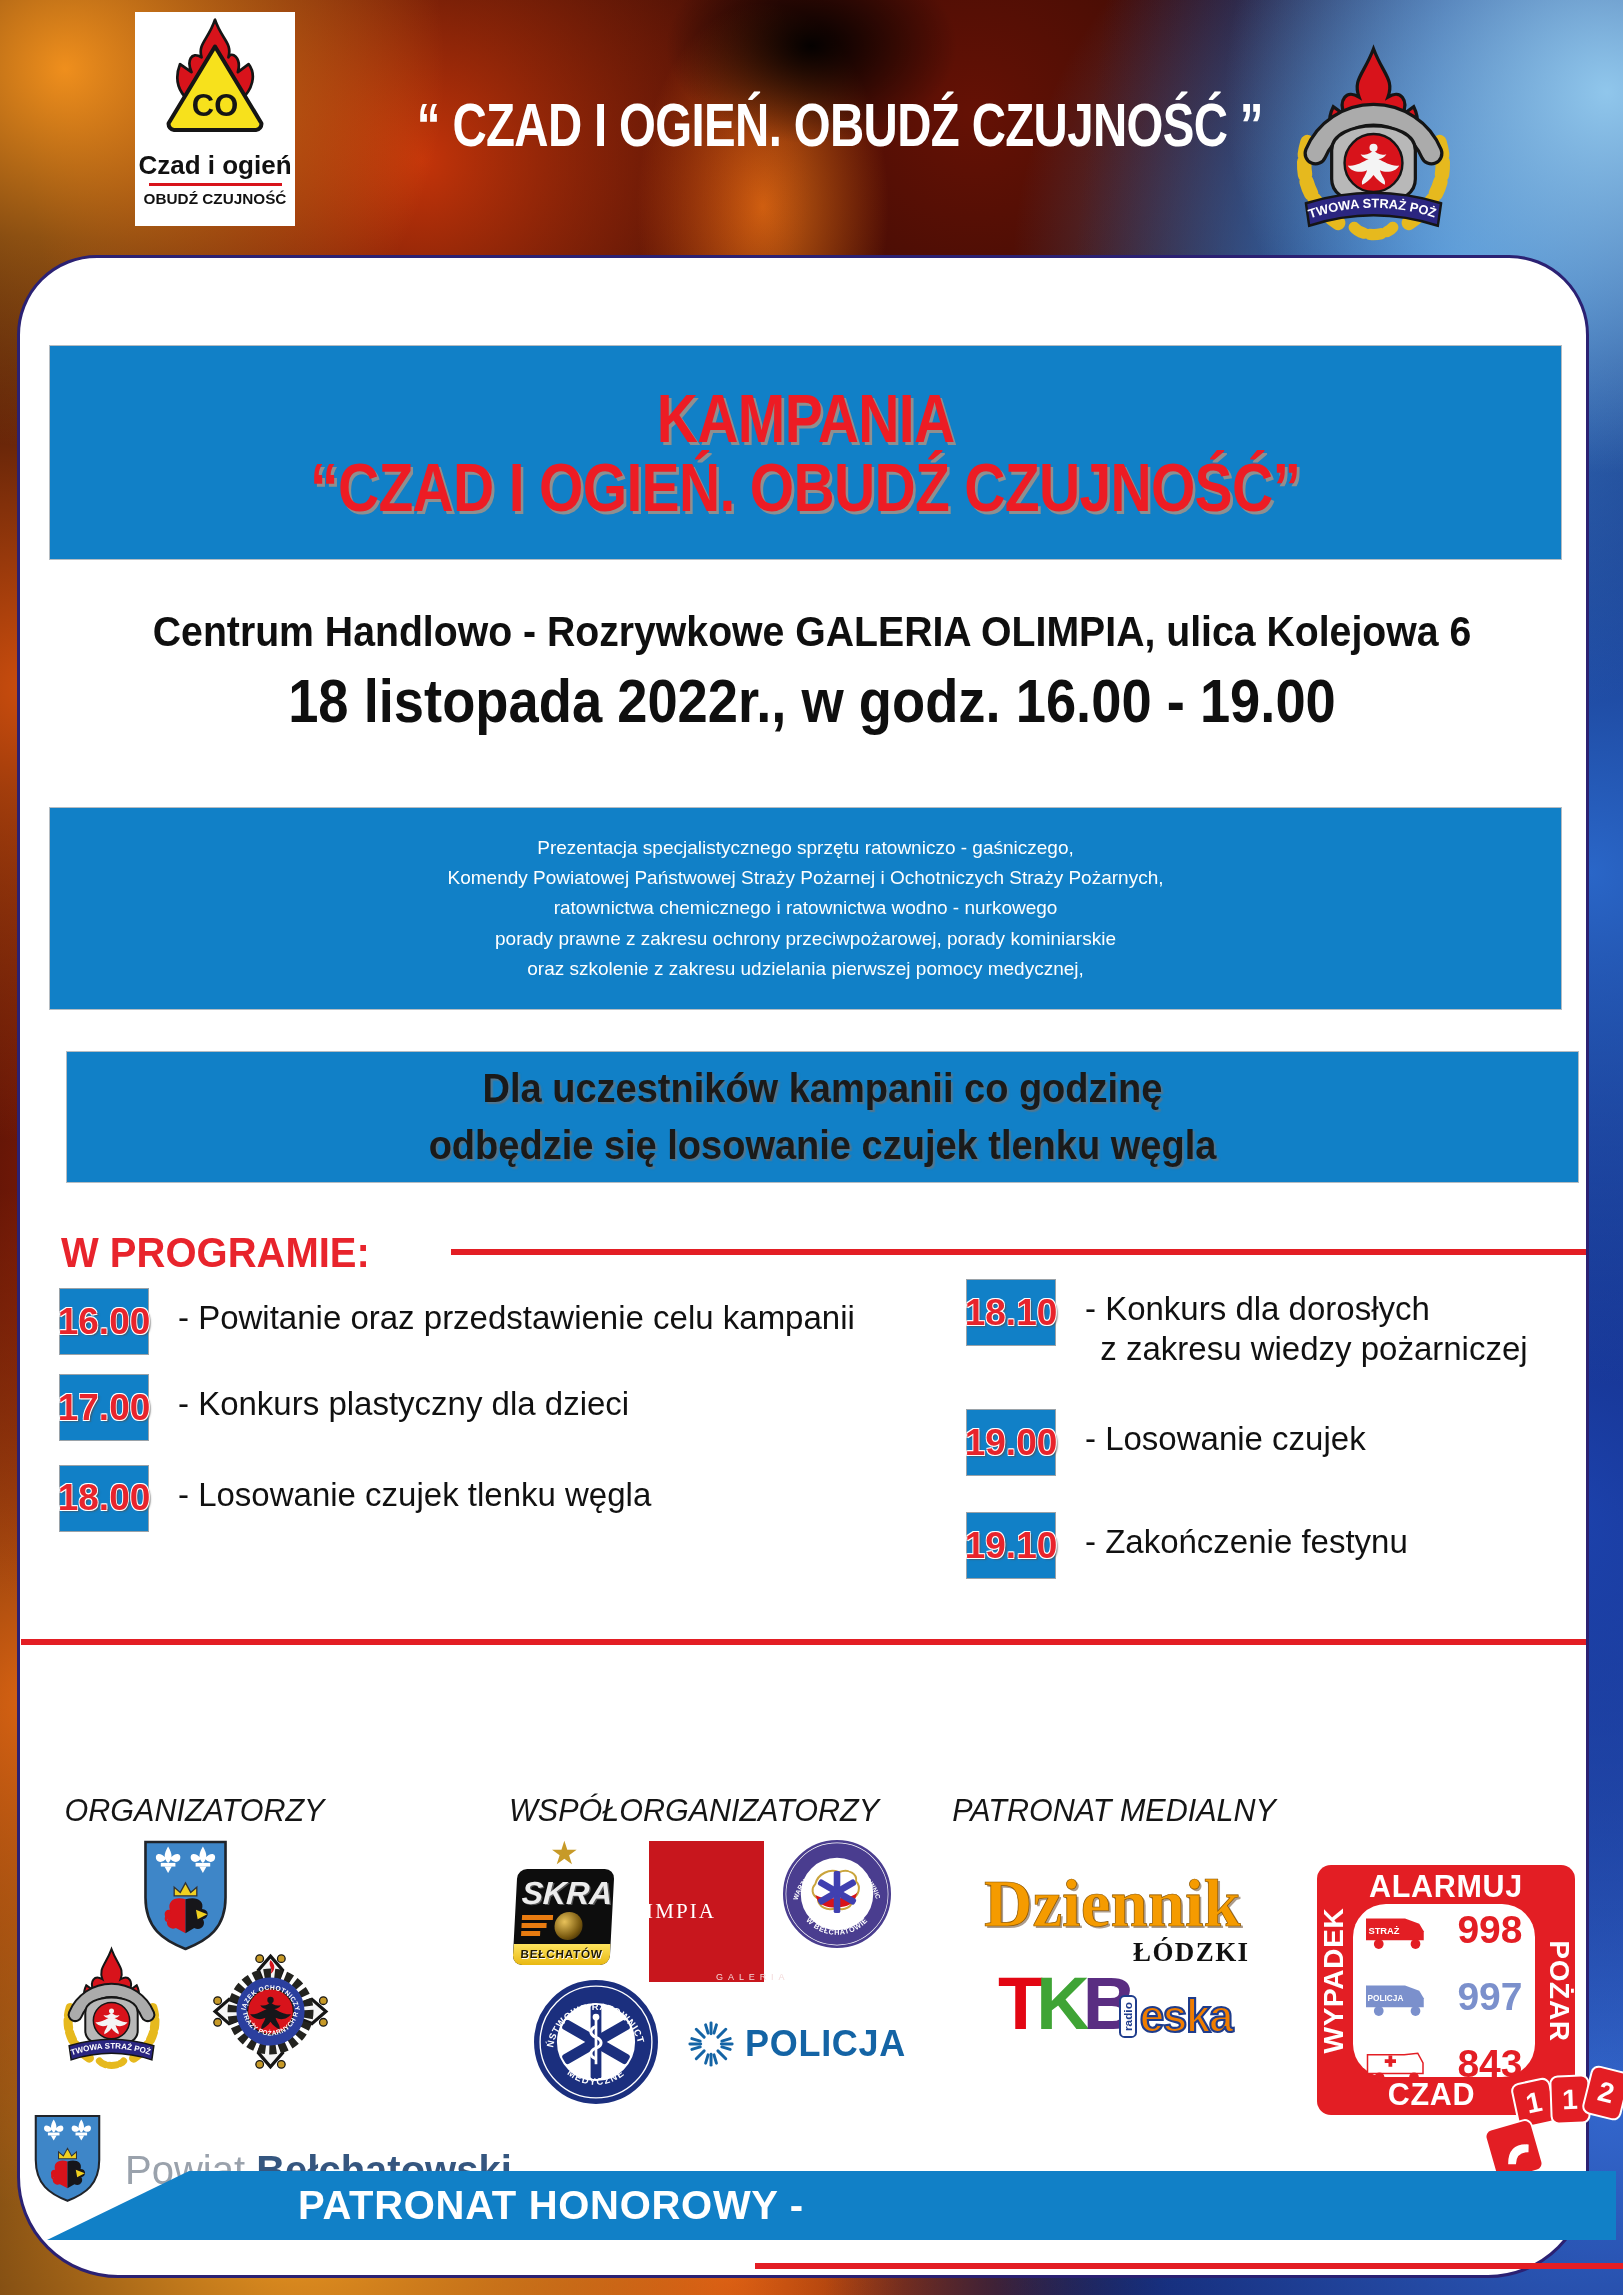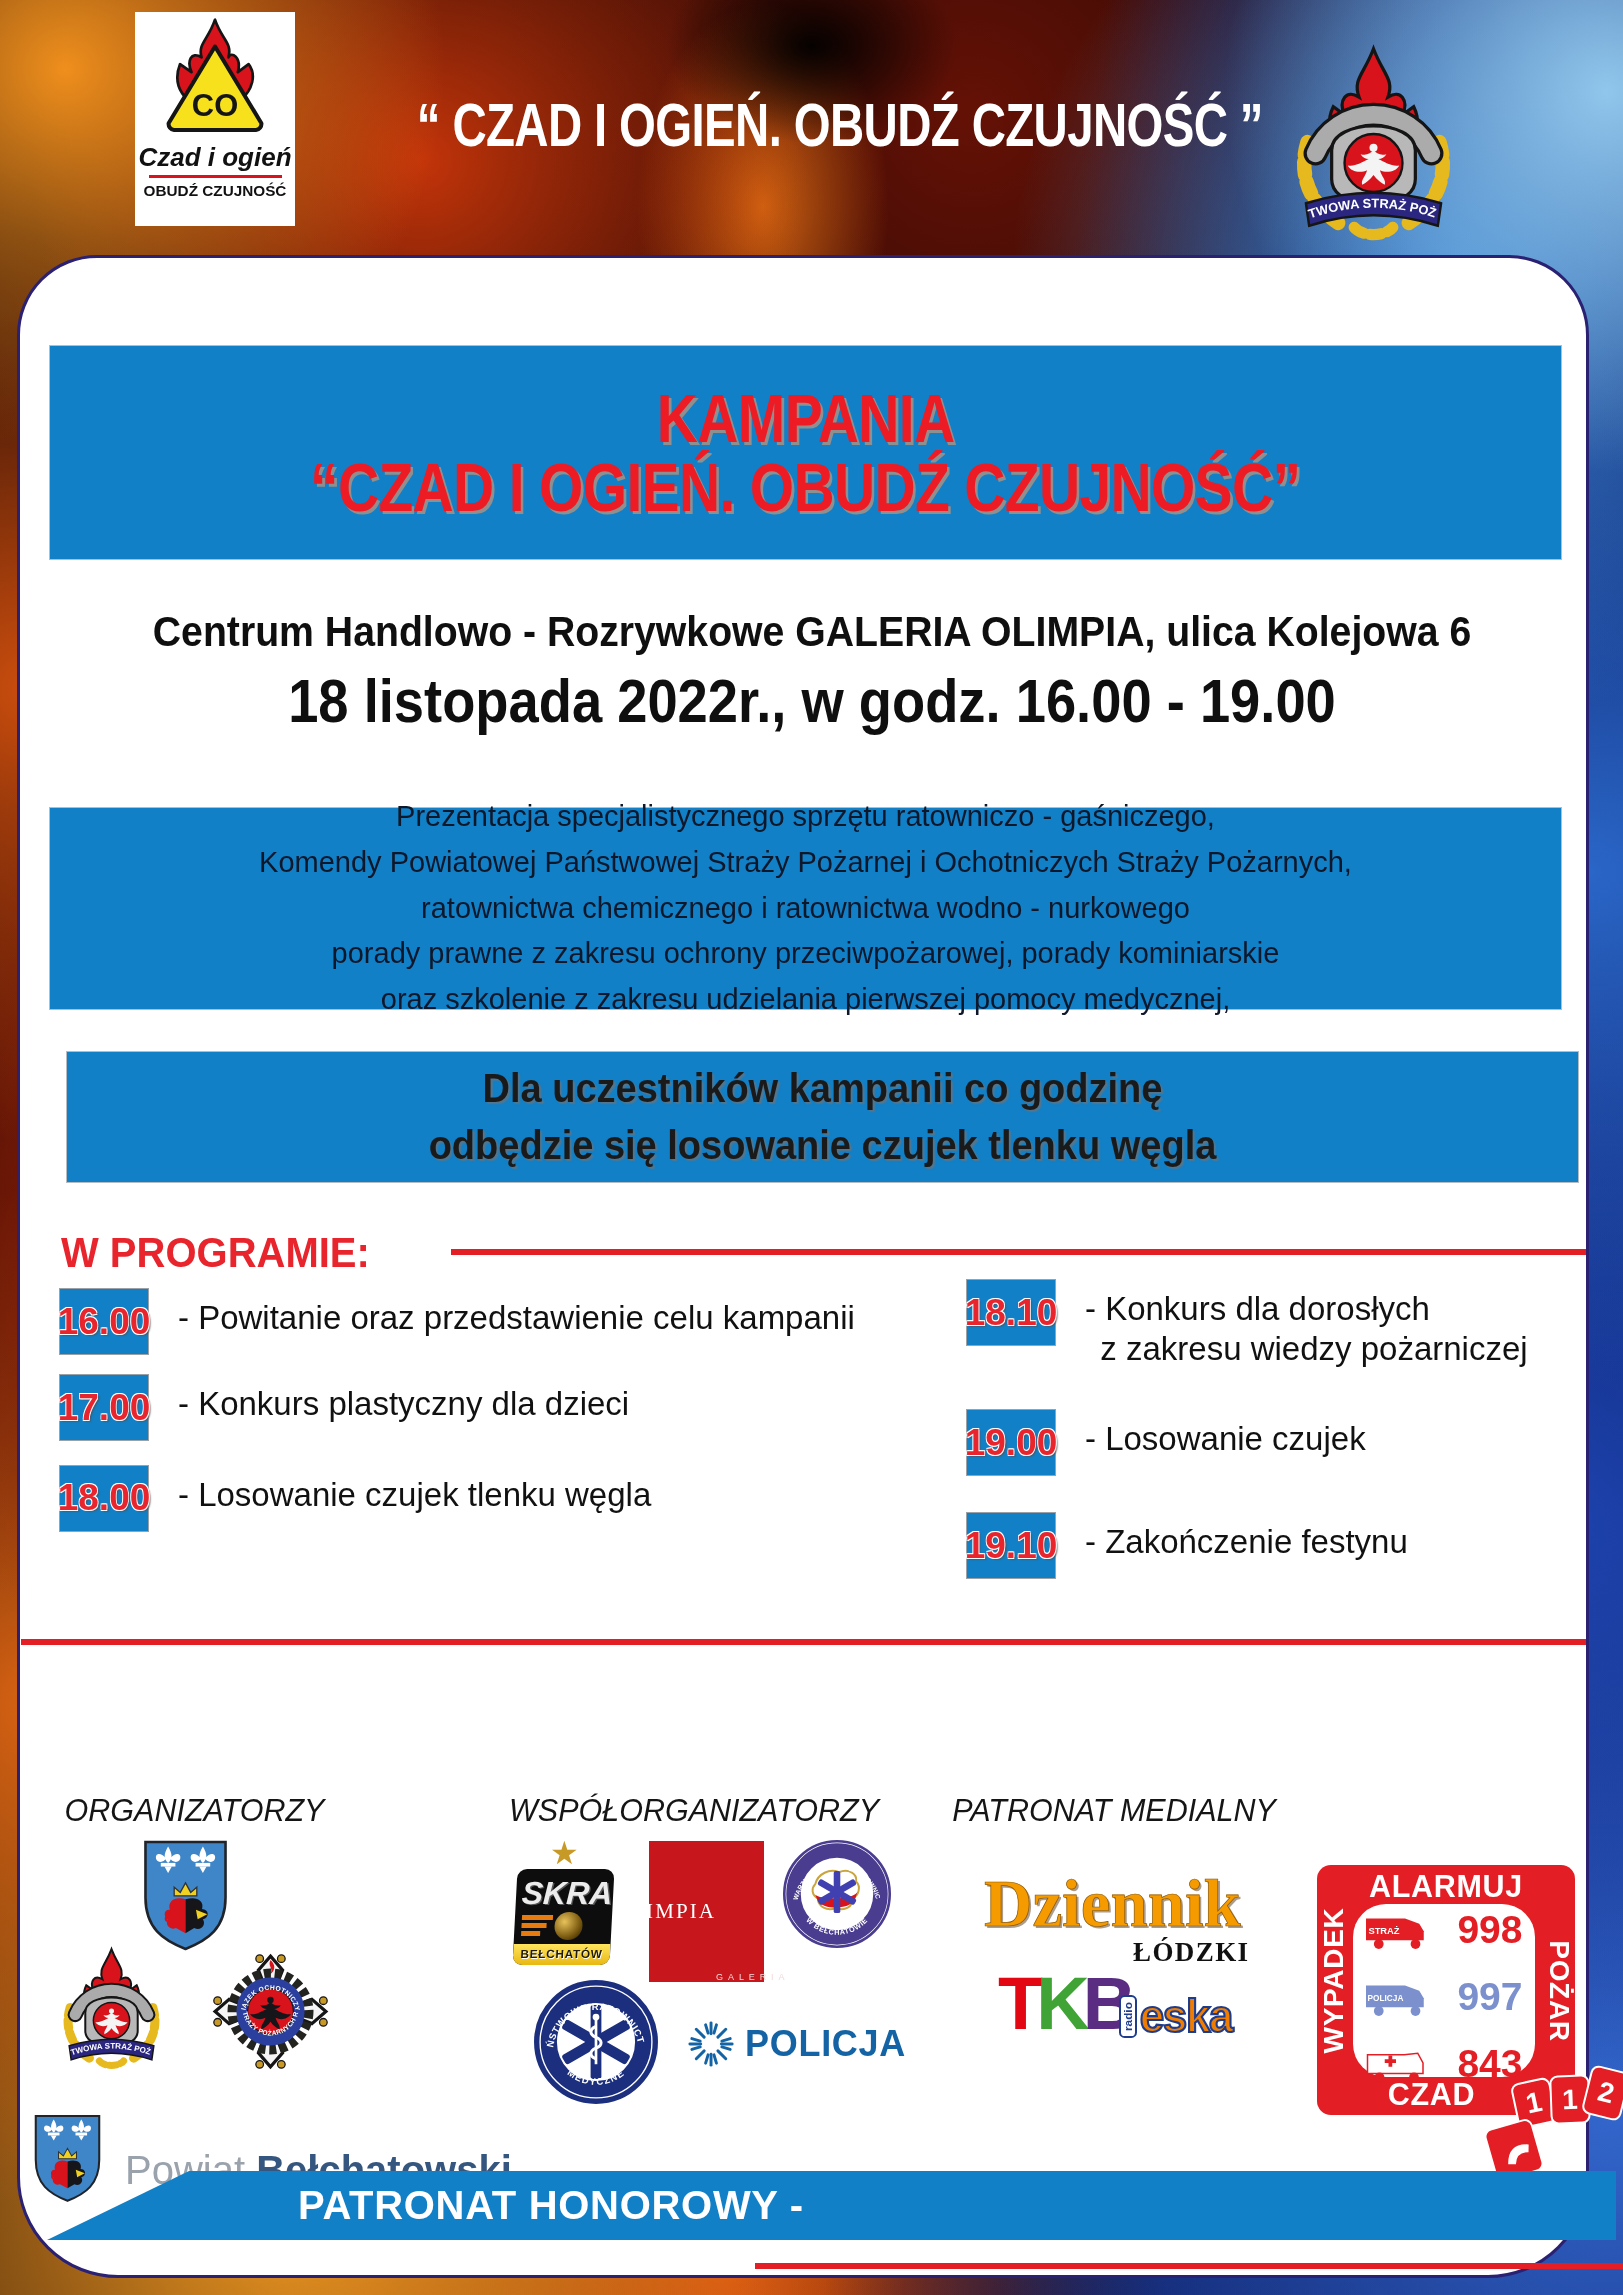--- a/index.html
+++ b/index.html
@@ -22,32 +22,32 @@
       radial-gradient(circle at 12% 52%, rgba(190,40,8,.85), transparent 24%),
       radial-gradient(circle at 3% 74%, rgba(240,110,20,.9), transparent 22%),
       radial-gradient(circle at 18% 96%, rgba(250,160,35,.95), transparent 24%),
       radial-gradient(circle at 45% 99%, rgba(230,80,15,.9), transparent 20%),
       radial-gradient(circle at 60% 5%, rgba(120,20,5,.8), transparent 22%),
       #190605;}
   .panel{position:absolute;left:17.3px;top:255px;width:1572px;height:2023px;background:#fff;
     border:3.5px solid #2b2173;border-radius:80px 80px 101px 101px;box-sizing:border-box;}
   .bluebox{background:#1180c7;border:1.4px solid #b5bcc2;box-sizing:border-box;}
   .logo-card{left:135px;top:11.8px;width:160px;height:214px;background:#fff;display:flex;flex-direction:column;align-items:center;}
-  .logo-name{font-size:26px;font-weight:bold;color:#111;margin-top:4px;white-space:nowrap;font-style:italic;}
+  .logo-name{font-size:26px;font-weight:bold;color:#111;margin-top:12px;white-space:nowrap;}
   .logo-underline{width:133px;height:3.5px;background:#d8131b;margin-top:1.4px;}
   .logo-tag{font-size:15.3px;font-weight:bold;color:#111;margin-top:4.2px;white-space:nowrap;}
   .main-title{left:385px;top:96px;width:909px;text-align:center;color:#fff;font-size:51px;font-weight:bold;
     white-space:nowrap;transform:scale(.93,1.18);letter-spacing:-0.7px;}
   .kampania{left:49px;top:345px;width:1513px;height:215px;display:flex;flex-direction:column;justify-content:center;align-items:center;}
   .kampania div{color:#ed1c24;font-weight:bold;font-size:60px;white-space:nowrap;transform:scale(.95,1.15);
     text-shadow:2.8px 2.8px 0 #8f8f8f;letter-spacing:-0.7px;}
   .venue{left:28px;top:609px;width:1568px;text-align:center;font-size:40px;font-weight:bold;color:#0f0f0f;white-space:nowrap;transform:scale(.98,1.05);}
   .when{left:28px;top:668px;width:1568px;text-align:center;font-size:56px;font-weight:bold;color:#0f0f0f;white-space:nowrap;transform:scale(.97,1.08);}
   .descbox{left:49px;top:807px;width:1513px;height:203px;display:flex;flex-direction:column;justify-content:center;align-items:center;}
-  .descbox div{color:#0f172a;font-size:29px;line-height:1.58;white-space:nowrap;}
+  .descbox div{color:#ffffff;font-size:19px;line-height:1.58;white-space:nowrap;}
   .rafflebox{left:66px;top:1051px;width:1513px;height:132px;display:flex;flex-direction:column;justify-content:center;align-items:center;}
   .rafflebox div{color:#1a1a1a;font-weight:bold;font-size:38px;line-height:1.5;white-space:nowrap;
     text-shadow:2.1px 2.1px 1.4px rgba(95,115,130,.85);transform:scaleY(1.05);}
   .prog-head{left:61px;top:1230px;font-size:40px;font-weight:bold;color:#e8242c;white-space:nowrap;transform:scaleY(1.05);}
   .redline{background:#e31e24;height:6.2px;}
   .prow{display:flex;align-items:flex-start;}
   .tbox{width:90px;height:67px;background:#1180c7;border:1.4px solid #9aa2a8;box-sizing:border-box;
     display:flex;align-items:center;justify-content:center;flex:none;
     font-size:37px;font-weight:bold;color:#e8242c;
     text-shadow:-0.7px -0.7px 0 #fff,0.7px -0.7px 0 #fff,-0.7px 0.7px 0 #fff,0.7px 0.7px 0 #fff,2.1px 2.1px 1.4px rgba(80,80,80,.6);}

